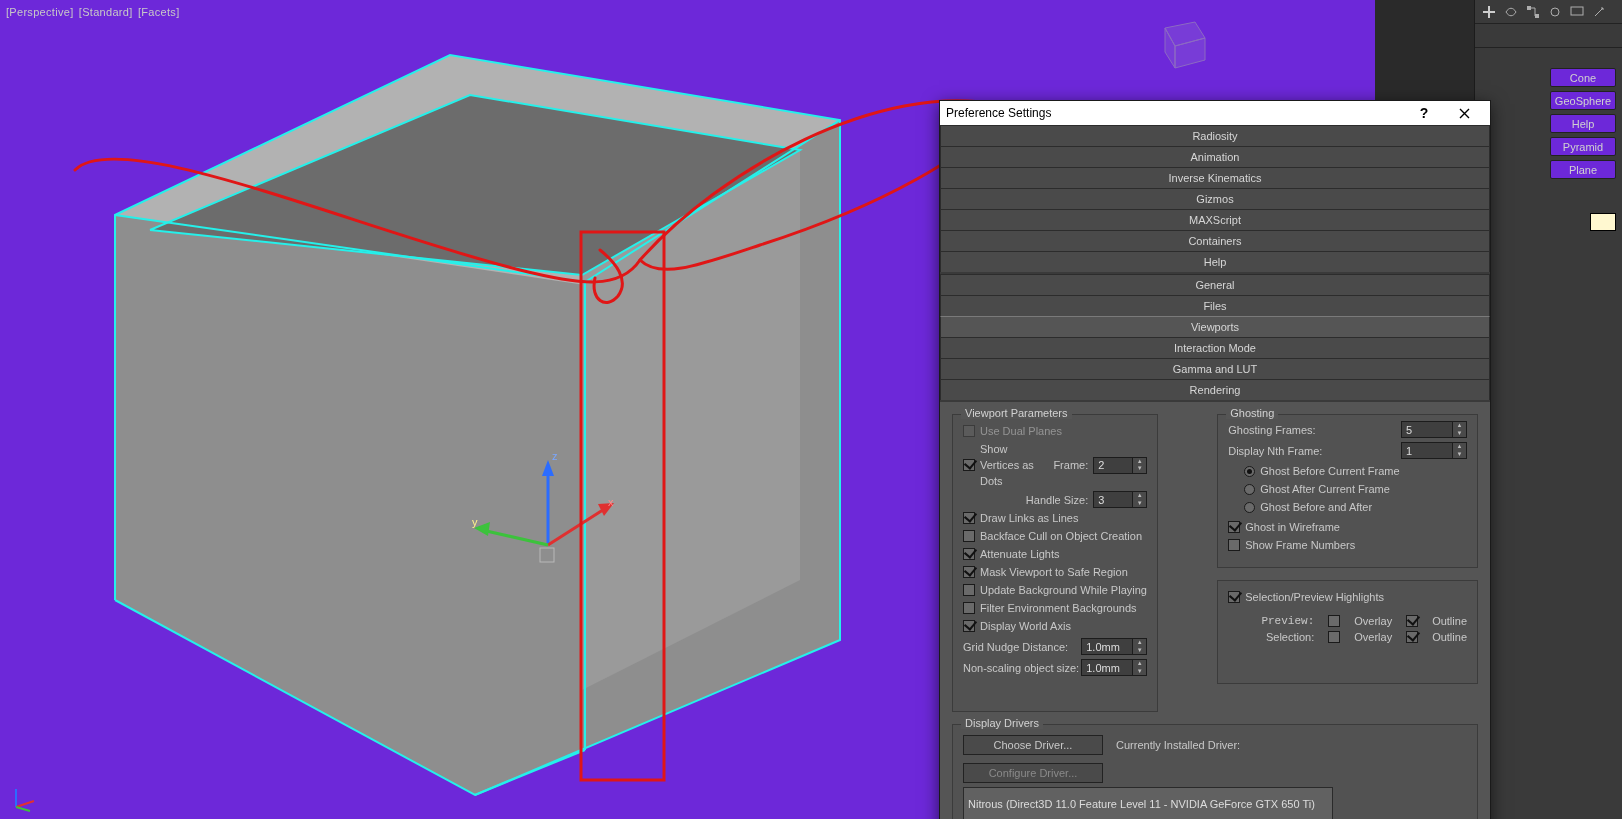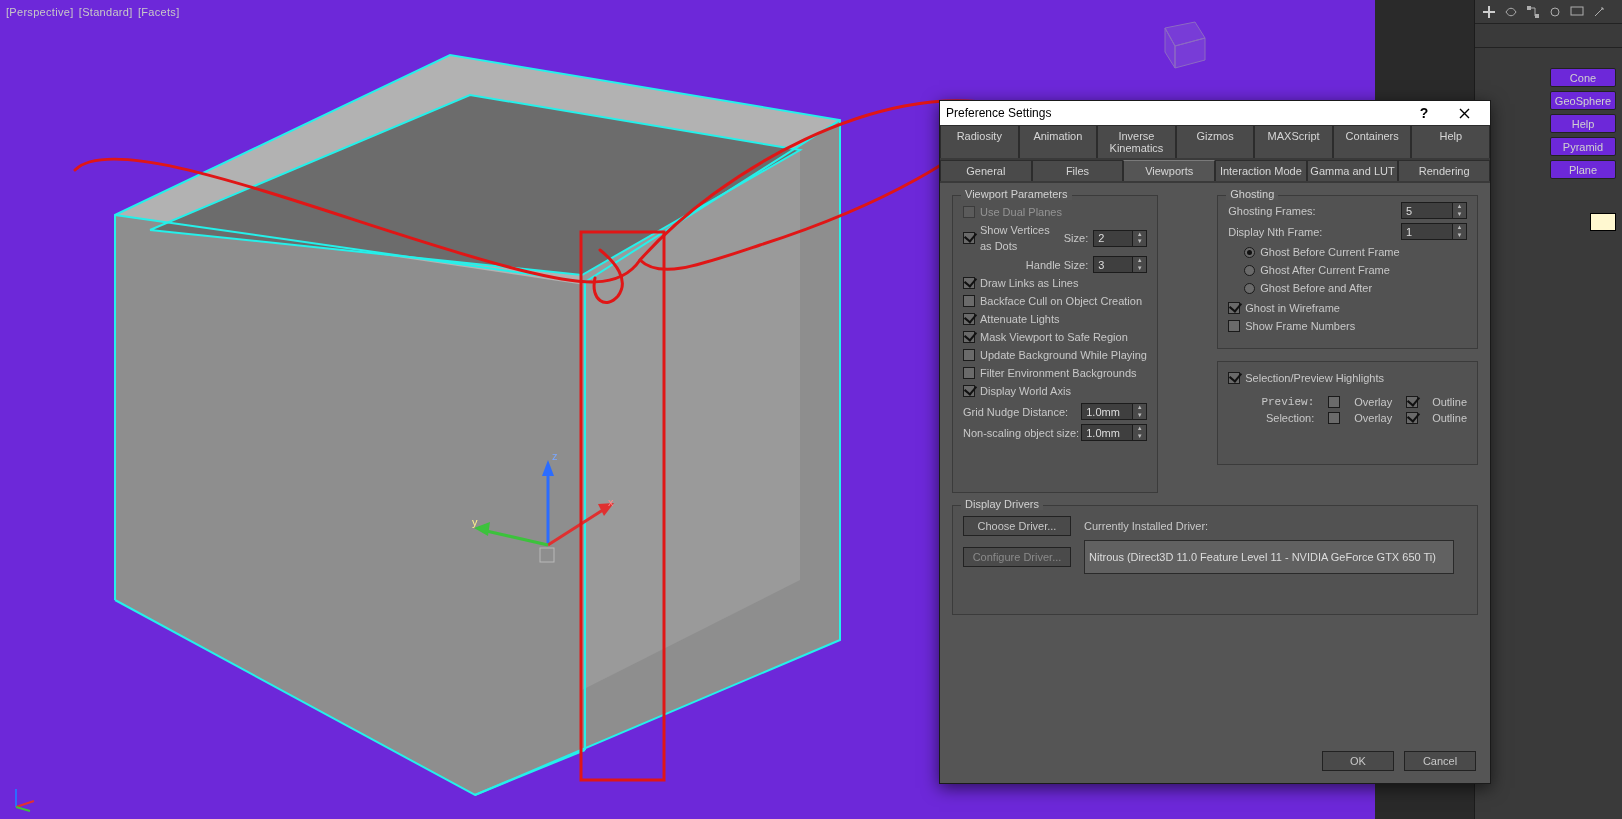--- a/index.html
+++ b/index.html
@@ -21,21 +21,21 @@
 
 
 .dialog { position: absolute; left: 939px; top: 76px; width: 552px; background: #555555; border: 1px solid #1a1a1a; box-shadow: 0 4px 16px rgba(0,0,0,.6); margin-top: 24px; }
 .dlg-titlebar { height: 24px; background: #ffffff; display: flex; align-items: center; padding: 0 6px; }
 .dlg-titlebar .title { color: #000; font-size: 12px; }
 .dlg-titlebar .spacer { flex: 1; }
 .dlg-titlebar .winbtn { width: 40px; height: 24px; display:flex; align-items:center; justify-content:center; color:#000; font-size: 14px;}
 .dlg-titlebar .close svg { width: 11px; height: 11px; }
 .dlg-titlebar .help { font-weight: bold; }
 
-.tabs-row { display: flex; border-bottom: 2px solid #3a3a3a; }
+.tabs-row { display: flex; border-bottom: 2px solid #3a3a3a; flex-direction: column; }
 .tabs-row .tab { flex: 1; text-align: center; padding: 4px 0; background: #4a4a4a; border: 1px solid #2c2c2c; border-bottom: none; color: #d6d6d6; font-size: 11px; }
 .tabs-row .tab.active { background: #555555; border-top: 1px solid #7a7a7a; }
 
 .dlg-body { padding: 12px 12px 6px 12px; }
 .groupbox { border: 1px solid #3b3b3b; background: #525252; padding: 6px 10px 12px 10px; position: relative; margin-bottom: 12px; }
 .groupbox > .gb-title { position: absolute; top: -8px; left: 8px; background: #555; padding: 0 4px; color: #d2d2d2; }
 
 .two-col { display:flex; gap: 12px;}
 .two-col > .col-left { width: 282px;}
 .two-col > .col-right { flex: 1; padding-left: 47px;}
@@ -52,21 +52,21 @@
 .spin .arrows { width: 14px; height: 17px; background: #4a4a4a; border:1px solid #1c1c1c; border-left:none; display:flex; flex-direction:column;}
 .spin .arrows div { flex:1; font-size:6px; line-height:7px; text-align:center; color:#bbb;}
 
 .flex-between { display:flex; align-items:center; }
 .push-right { margin-left: auto;}
 
 .indent { margin-left: 16px;}
 .small-gap { margin-top: 4px;}
 .med-gap { margin-top: 10px;}
 
-.gb-driver .driver-btn { width: 108px; height: 20px; background: #4a4a4a; border: 1px solid #222; text-align:center; line-height:18px; display:inline-block; margin: 4px 10px 4px 0;}
+.gb-driver .driver-btn { width: 140px; height: 20px; background: #4a4a4a; border: 1px solid #222; text-align:center; line-height:18px; display:inline-block; margin: 4px 10px 4px 0;}
 .gb-driver .driver-btn.disabled { color:#8a8a8a;}
 .gb-driver input.driver-text { width: 370px; height: 18px; background:#616161; border:1px solid #2a2a2a; color:#ddd; padding:16px 4px;}
 
 .dlg-footer { display:flex; justify-content:flex-end; gap:10px; padding: 8px 14px 12px; }
 .dlg-footer .btn { width: 72px; height: 20px; line-height: 18px; text-align:center; background:#4a4a4a; border:1px solid #222;}
 
 
 .viewcube { position: absolute; right: 160px; top: 8px; width: 70px; height: 70px; opacity: .5;}
 .viewcube svg { width: 70px; height:70px;}
 
@@ -257,21 +257,21 @@
           <div class="gb-title">Viewport Parameters</div>
 
           <div class="chk-row">
               <span class="chk disabled"></span>
               <span style="opacity:.55">Use Dual Planes</span>
             </div>
 
           <div class="chk-row">
             <span class="chk checked"></span>
             <span>Show Vertices as Dots</span>
-            <span class="push-right">Size:</span>
+            <span class="push-right">Frame:</span>
             <span class="spin">
                 <input value="2" style="">
                 <span class="arrows">
                   <div>▲</div>
                   <div>▼</div>
                 </span>
               </span>
           </div>
           <div class="chk-row">
             <span class="push-right">Handle Size:</span>

